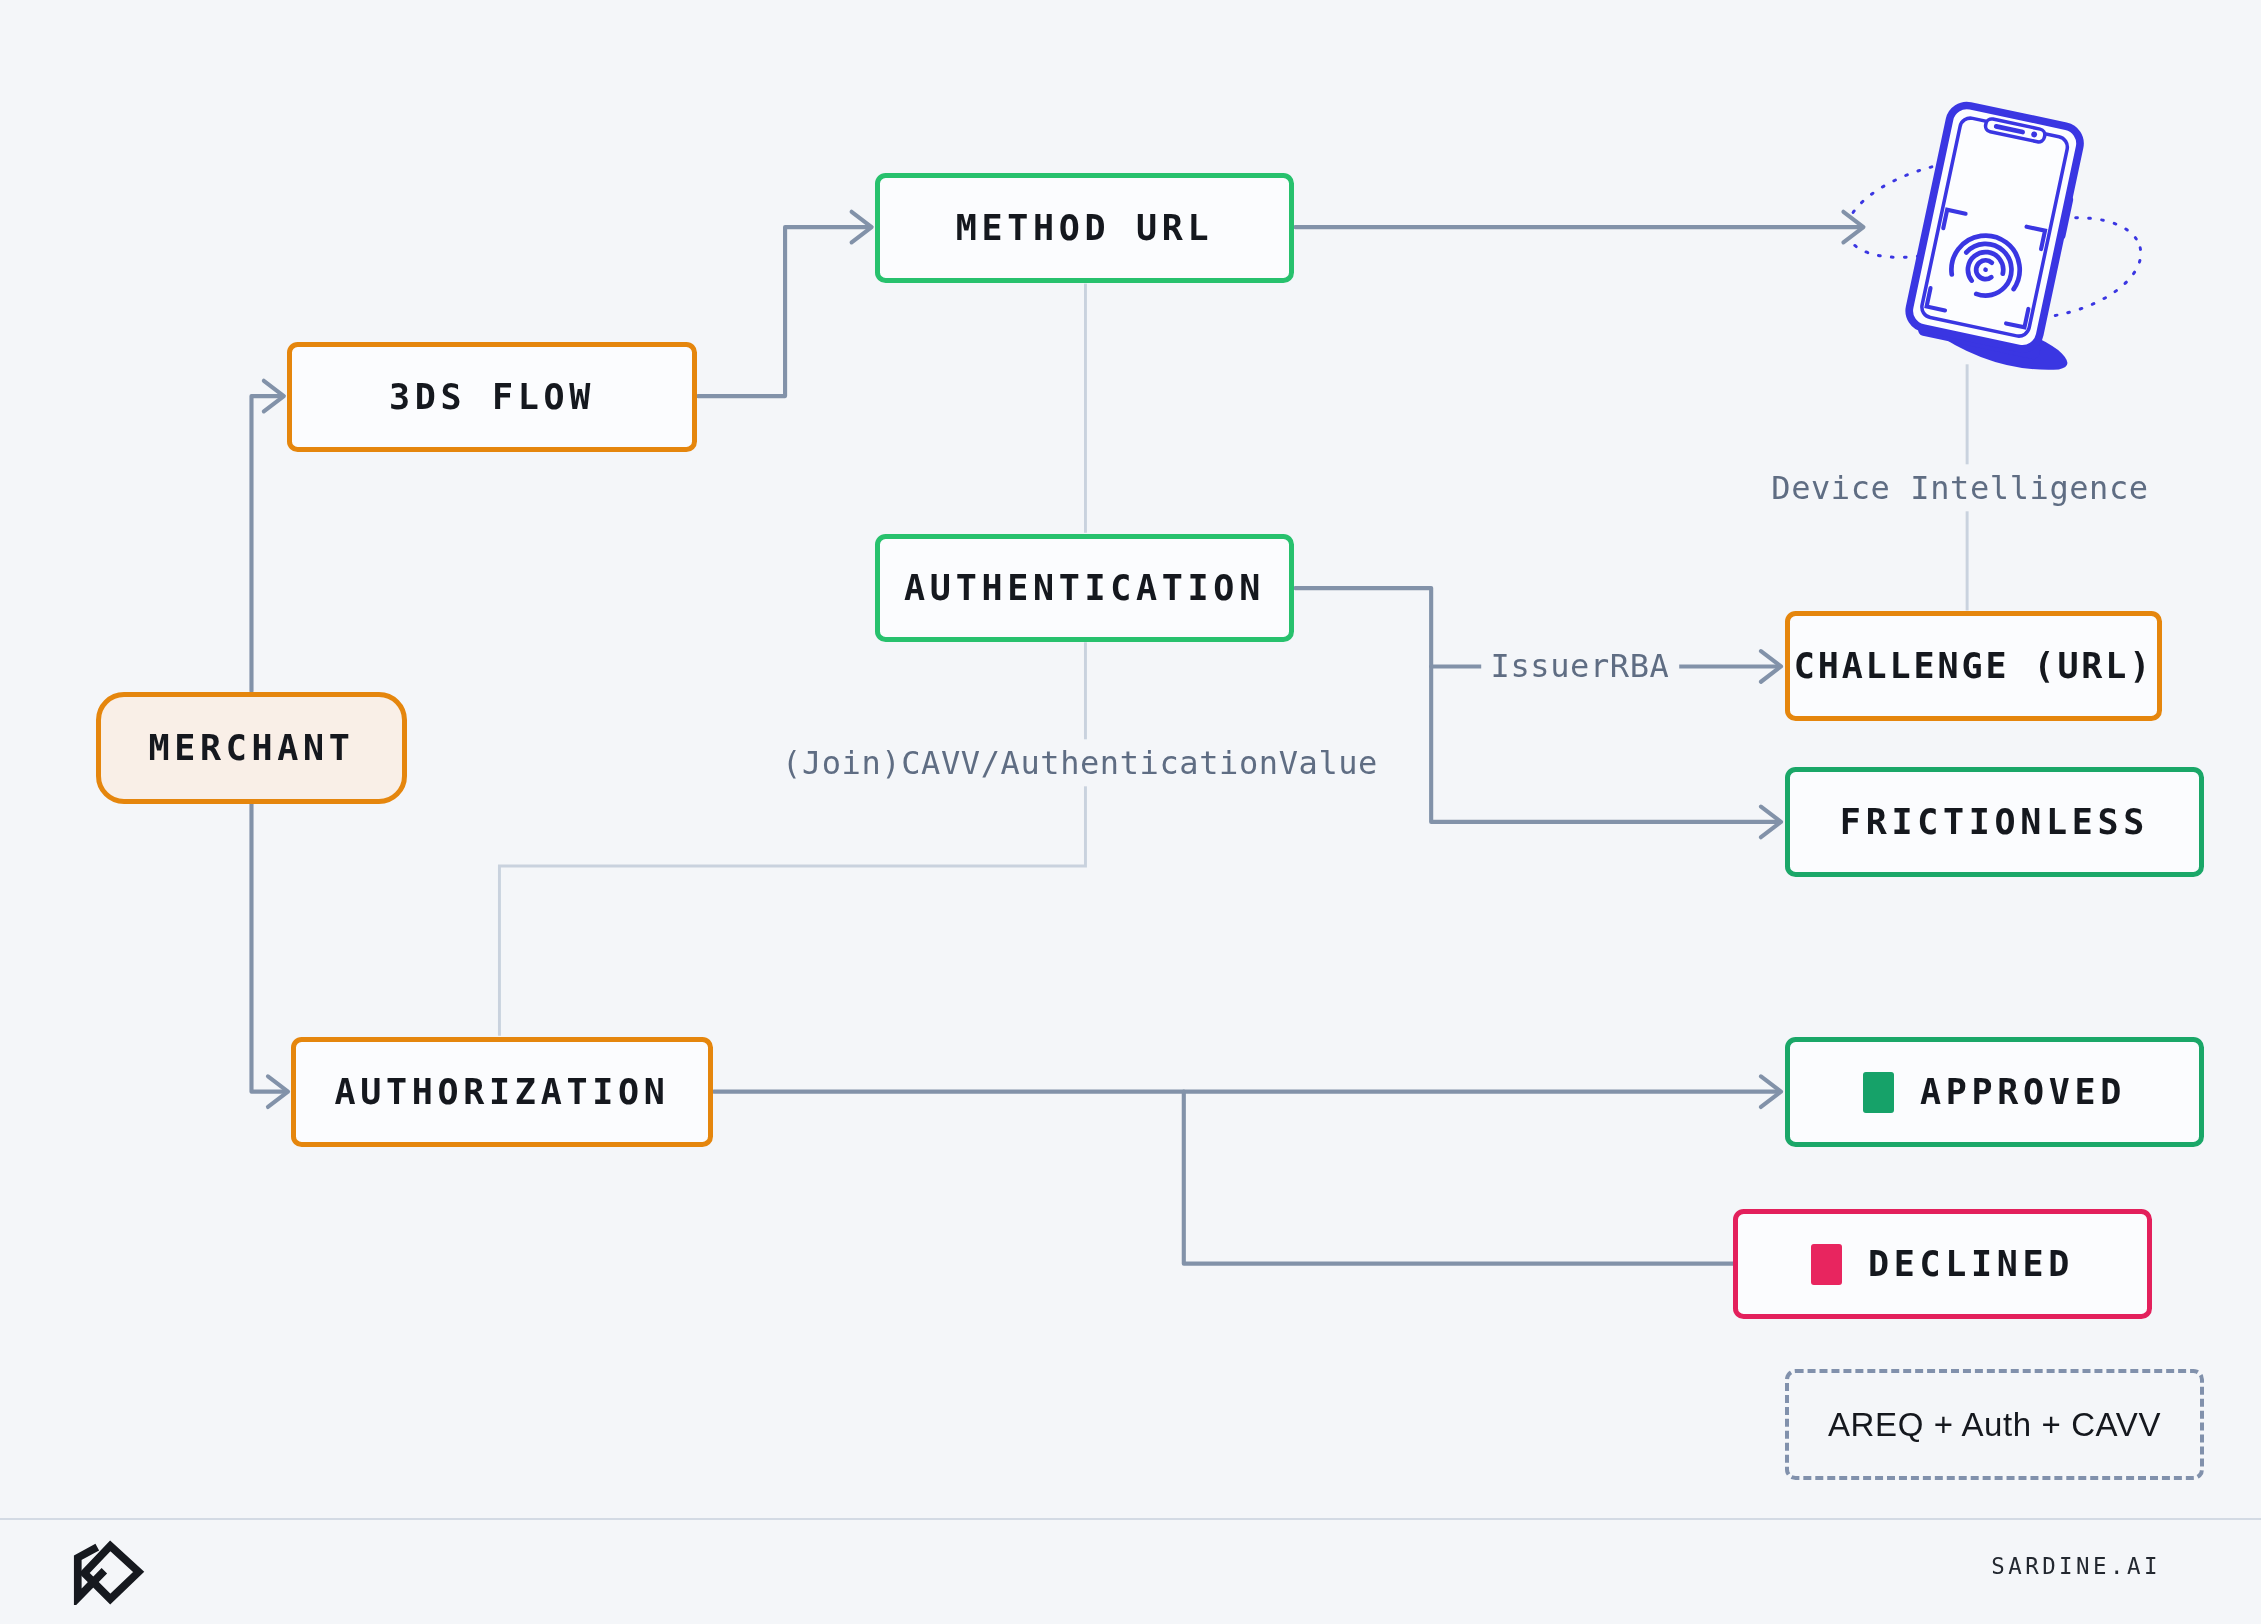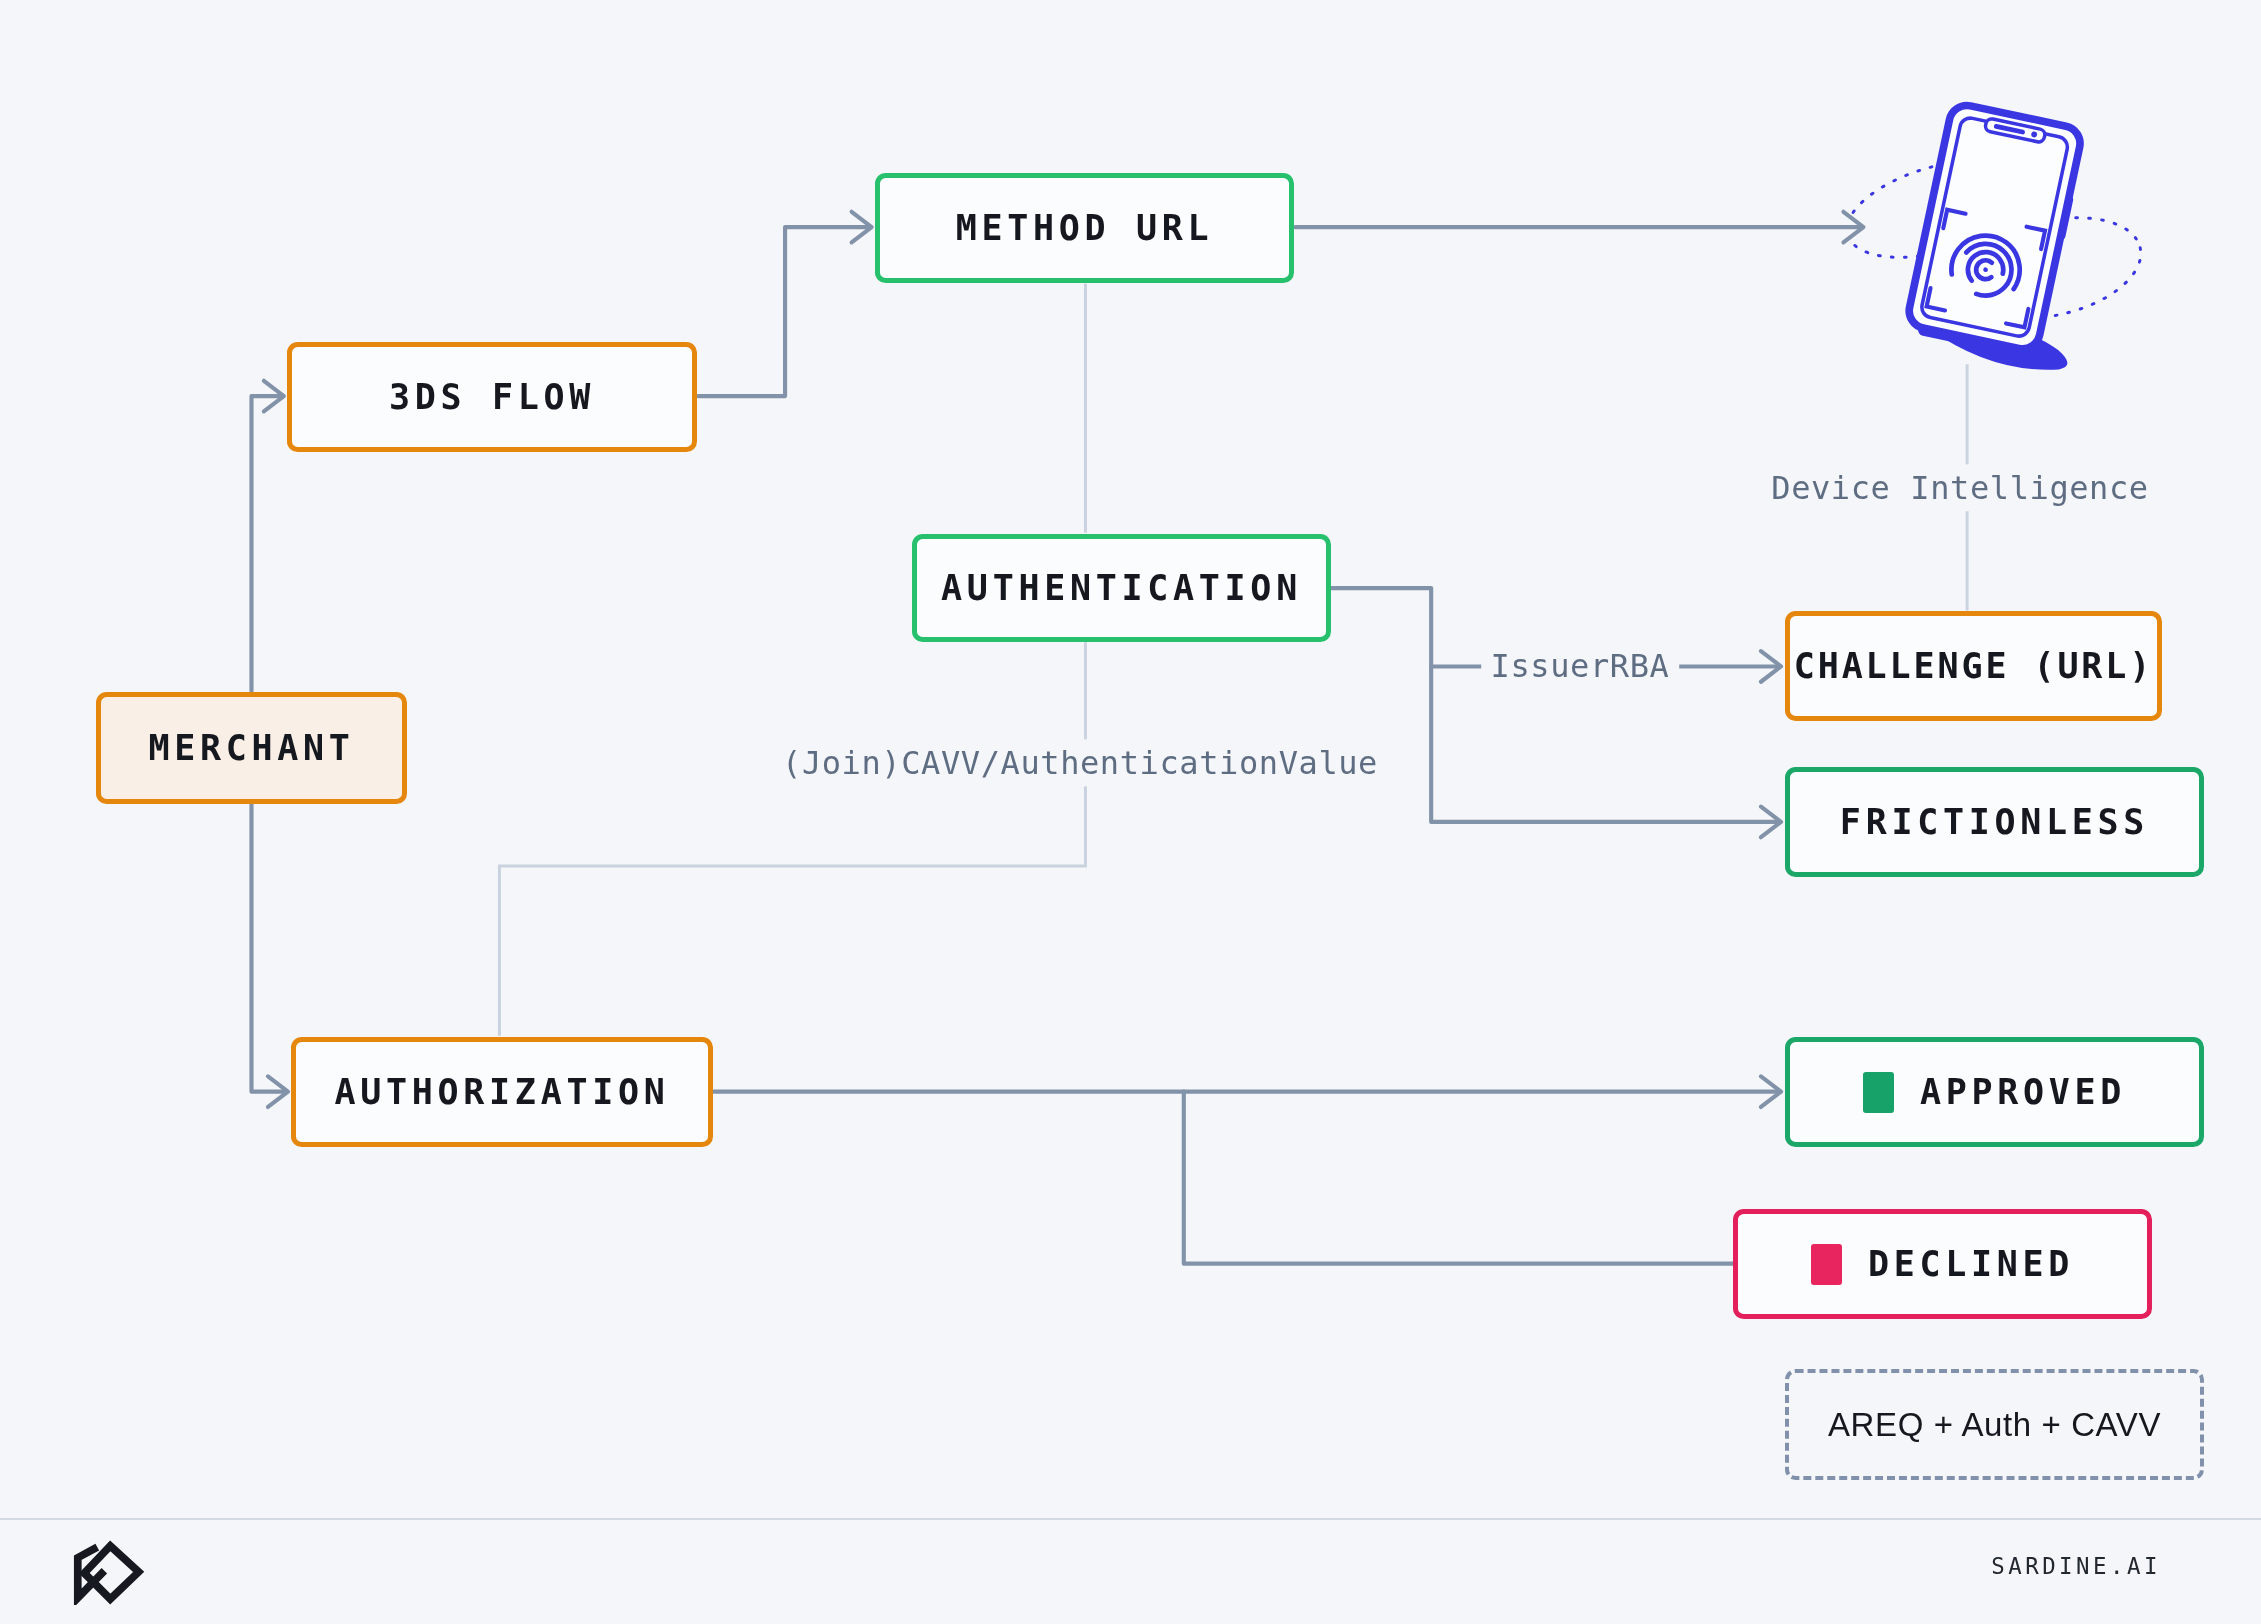--- a/index.html
+++ b/index.html
@@ -111,33 +111,33 @@
           <circle cx="243" cy="302" r="16" stroke-dasharray="72 28" transform="rotate(40 243 302)"></circle>
           <circle cx="243" cy="302" r="30" stroke-dasharray="120 70" transform="rotate(130 243 302)"></circle>
           <circle cx="243" cy="302" r="44" stroke-dasharray="190 86" transform="rotate(210 243 302)"></circle>
           <circle cx="243" cy="302" r="58" stroke-dasharray="225 140" transform="rotate(160 243 302)"></circle>
           <circle cx="243" cy="302" r="4" fill="var(--phone_blue)" stroke="none"></circle>
         </g>
       </g>
     </svg>
   </div>
 
-  <div class="box merchant orange" style="left:96px;top:692px;width:311px;height:112px;">
+  <div class="box merchant orange" style="left:96px;top:692px;width:311px;height:112px;border-radius:28px;">
     <span>MERCHANT</span>
   </div>
 
   <div class="box orange" style="left:287px;top:342px;width:410px;height:110px;">
     <span>3DS FLOW</span>
   </div>
 
   <div class="box green-bright" style="left:875px;top:173px;width:419px;height:110px;">
     <span>METHOD URL</span>
   </div>
 
-  <div class="box green-bright" style="left:875px;top:534px;width:419px;height:108px;margin-left:37px;">
+  <div class="box green-bright" style="left:875px;top:534px;width:419px;height:108px;">
     <span>AUTHENTICATION</span>
   </div>
 
   <div class="box orange" style="left:1785px;top:611px;width:377px;height:110px;letter-spacing:2.9px;">
     <span>CHALLENGE (URL)</span>
   </div>
 
   <div class="box green-dark" style="left:1785px;top:767px;width:419px;height:110px;">
     <span>FRICTIONLESS</span>
   </div>

